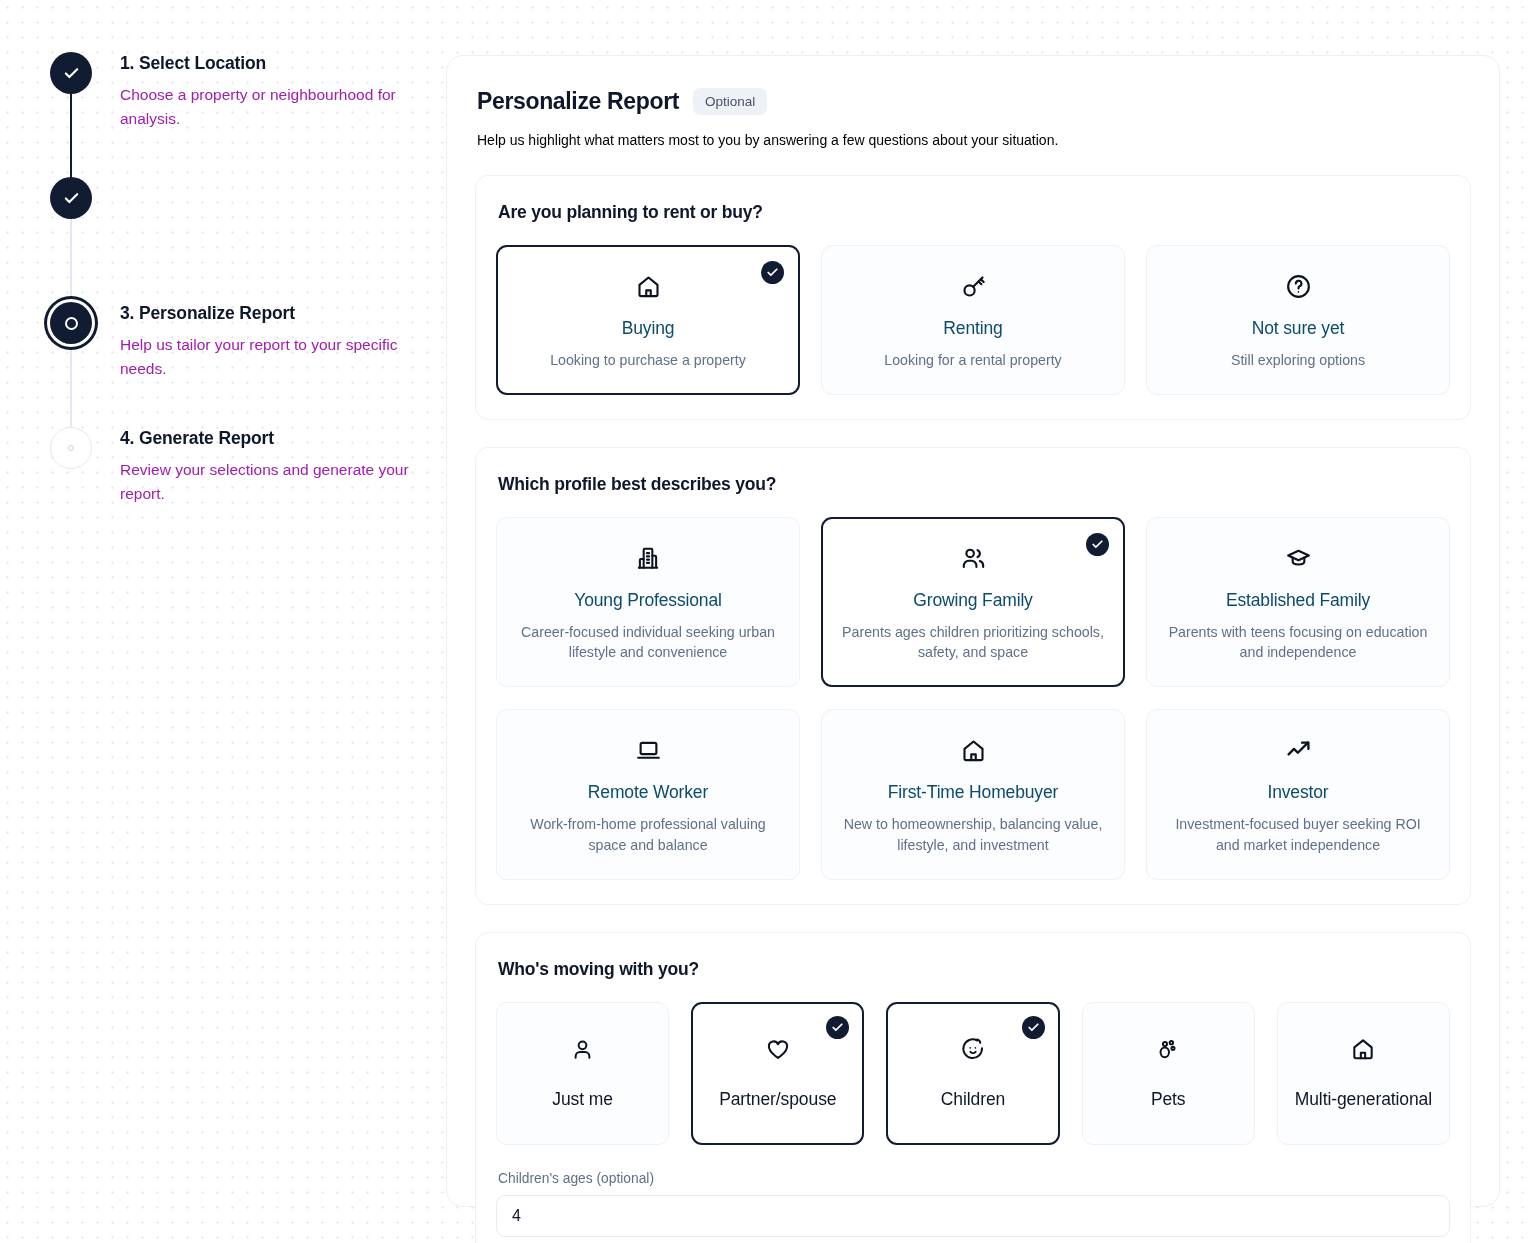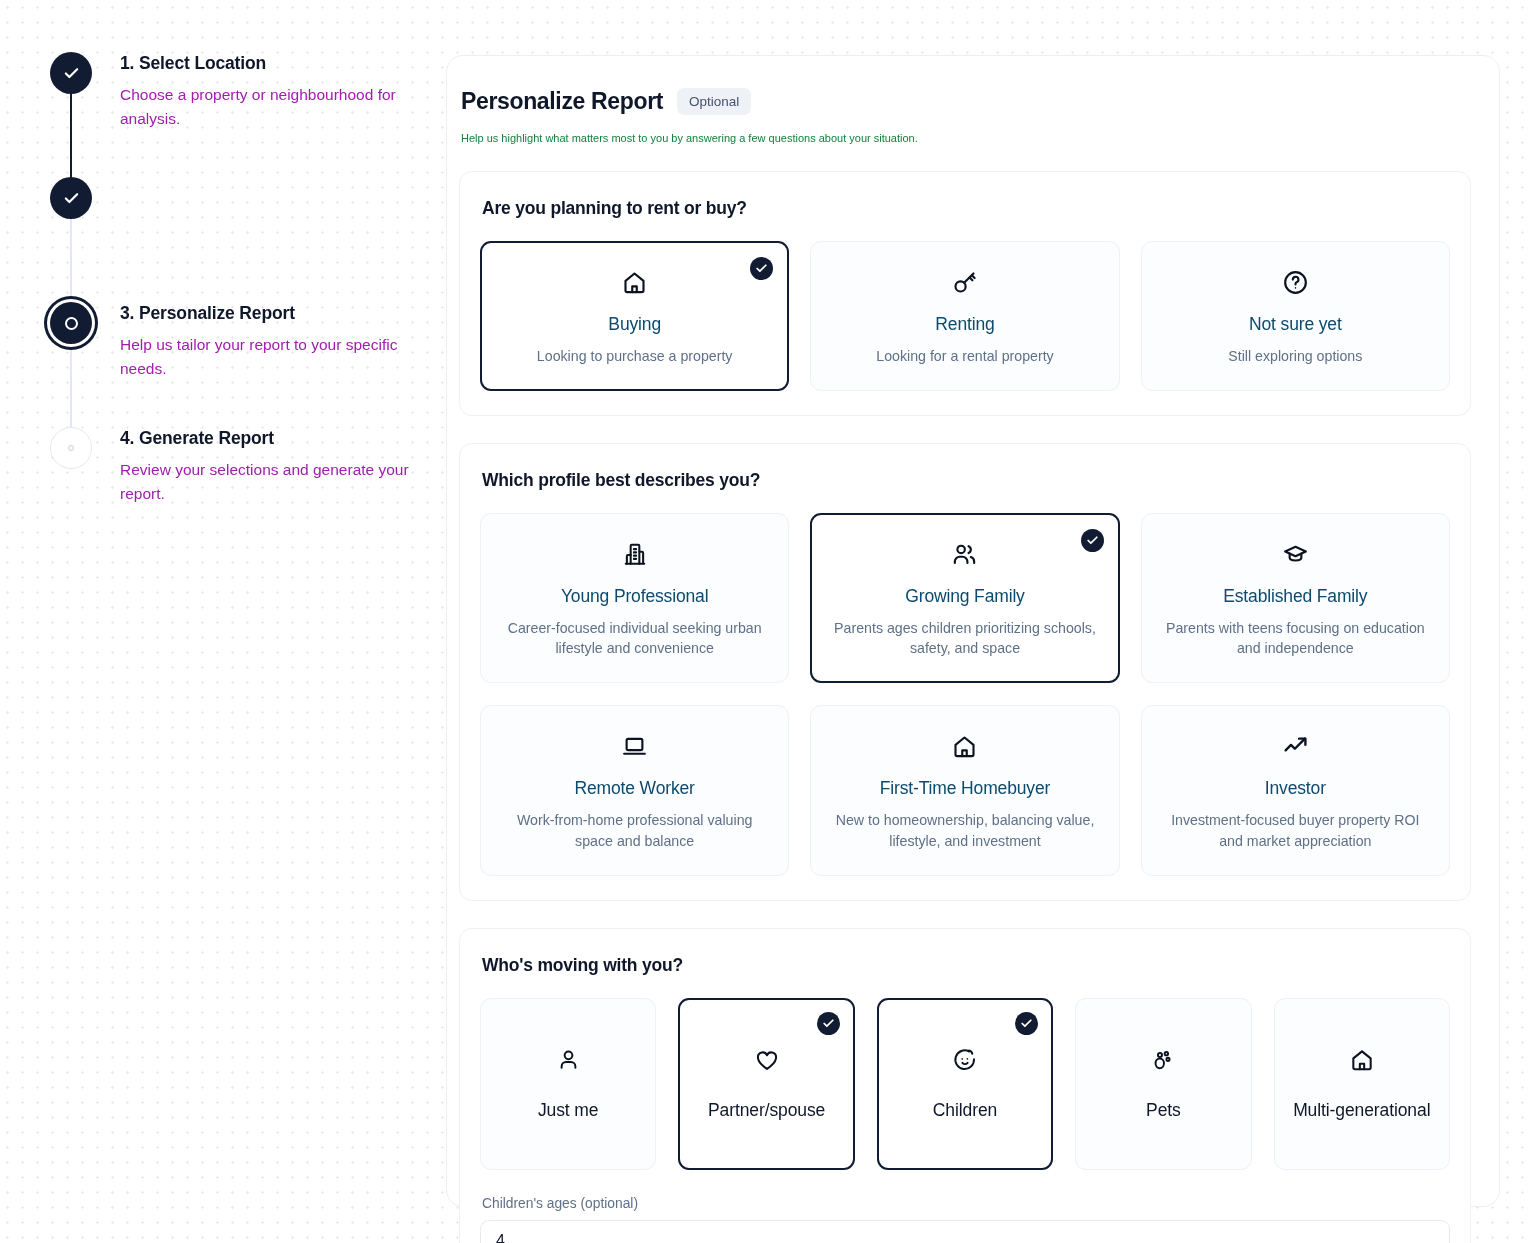--- a/index.html
+++ b/index.html
@@ -60,35 +60,35 @@
   .step-desc {
     font-size: 15.5px; color: #a21caf; line-height: 1.55; max-width: 290px;
   }
 
   
   .main-wrap { padding: 55px 36px 0 0; flex: 1; }
   .panel {
     background: #ffffff;
     border: 1.3px solid #eceff4;
     border-radius: 17px;
-    padding: 32px 28px 34px 12px;
+    padding: 32px 28px 34px 28px;
     height: 1152px;
   }
 
   .panel-head { display: flex; align-items: center; gap: 14px; padding-left: 2px; }
   .panel-title {
     font-size: 23px; font-weight: bold; color: #0f172a; letter-spacing: -0.35px;
   }
   .badge {
     background: #eef1f6; color: #46526b;
     font-size: 13.5px; font-weight: normal;
     padding: 6px 12px; border-radius: 7px;
   }
   .panel-sub {
-    font-size: 11px; color: #15803d; margin: 17px 0 0 2px;
+    font-size: 14px; color: #000000; margin: 17px 0 0 2px;
   }
 
   .section {
     border: 1.3px solid #eef1f5;
     border-radius: 13px;
     padding: 26px 20px 24px 20px;
     margin-top: 27px;
     background: #ffffff;
   }
   .section-q {
@@ -129,21 +129,21 @@
   }
   .check svg { stroke: #ffffff; }
 
   
   .grid5 { display: grid; grid-template-columns: repeat(5, 1fr); gap: 22px; }
   .chip {
     position: relative;
     border: 1.3px solid #eef1f6;
     border-radius: 11px;
     background: #fcfdfe;
-    height: 172px;
+    height: 143px;
     display: flex; flex-direction: column;
     align-items: center; justify-content: center;
     gap: 26px; padding: 0 10px; text-align: center;
   }
   .chip.selected { border: 2.2px solid #111c33; background: #ffffff; }
   .chip-icon { height: 28px; display: flex; align-items: center; }
   .chip-icon svg { stroke: #0b1220; }
   .chip-label {
     font-size: 17.5px; color: #0f172a; line-height: 1.25; letter-spacing: -0.1px;
   }
@@ -354,21 +354,21 @@
           </div>
 
           <div class="opt">
             <div class="opt-icon">
               <svg width="27" height="27" viewBox="0 0 24 24" fill="none" stroke-width="2.1" stroke-linecap="round" stroke-linejoin="round">
                   <polyline points="3.2 15.4 8 10.6 11.4 14 20.4 5"></polyline>
                   <polyline points="15.2 5 20.8 5 20.8 10.4"></polyline>
                 </svg>
             </div>
             <div class="opt-label">Investor</div>
-            <div class="opt-desc">Investment-focused buyer property ROI and market appreciation</div>
+            <div class="opt-desc">Investment-focused buyer seeking ROI and market independence</div>
           </div>
 
         </div>
       </div>
 
       <div class="section">
         <div class="section-q">Who's moving with you?</div>
 
         <div class="grid5">
 

